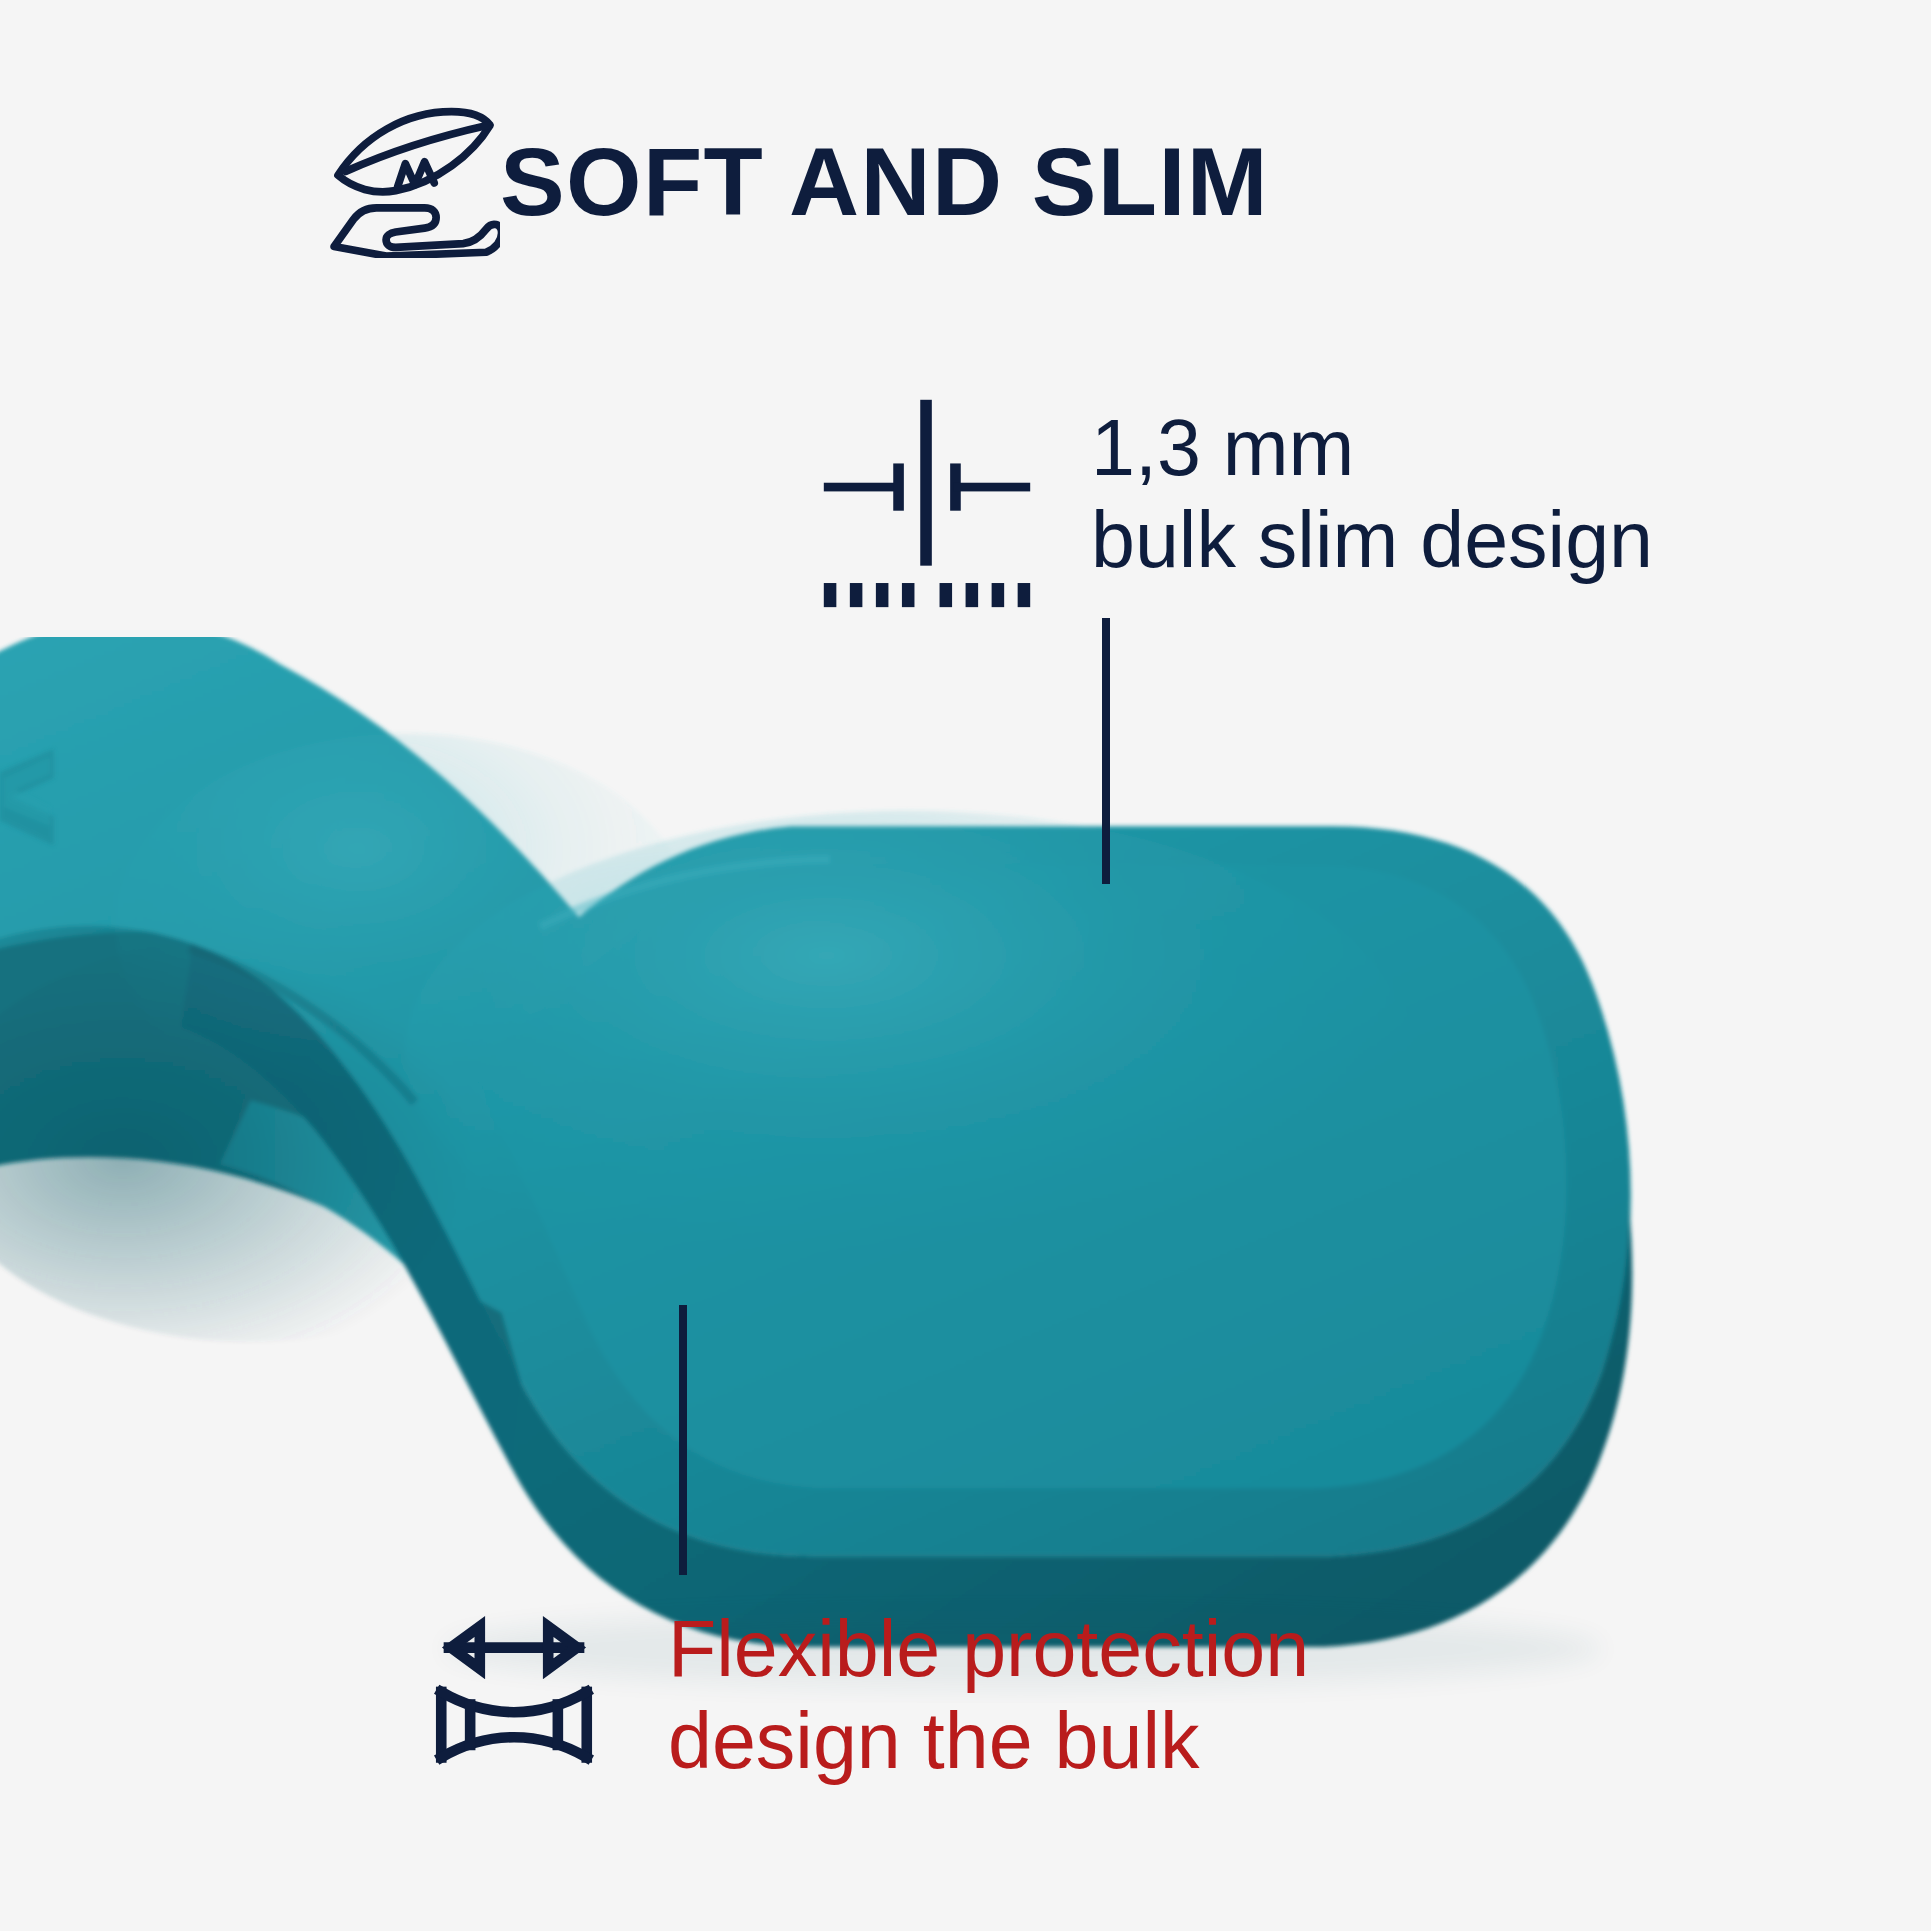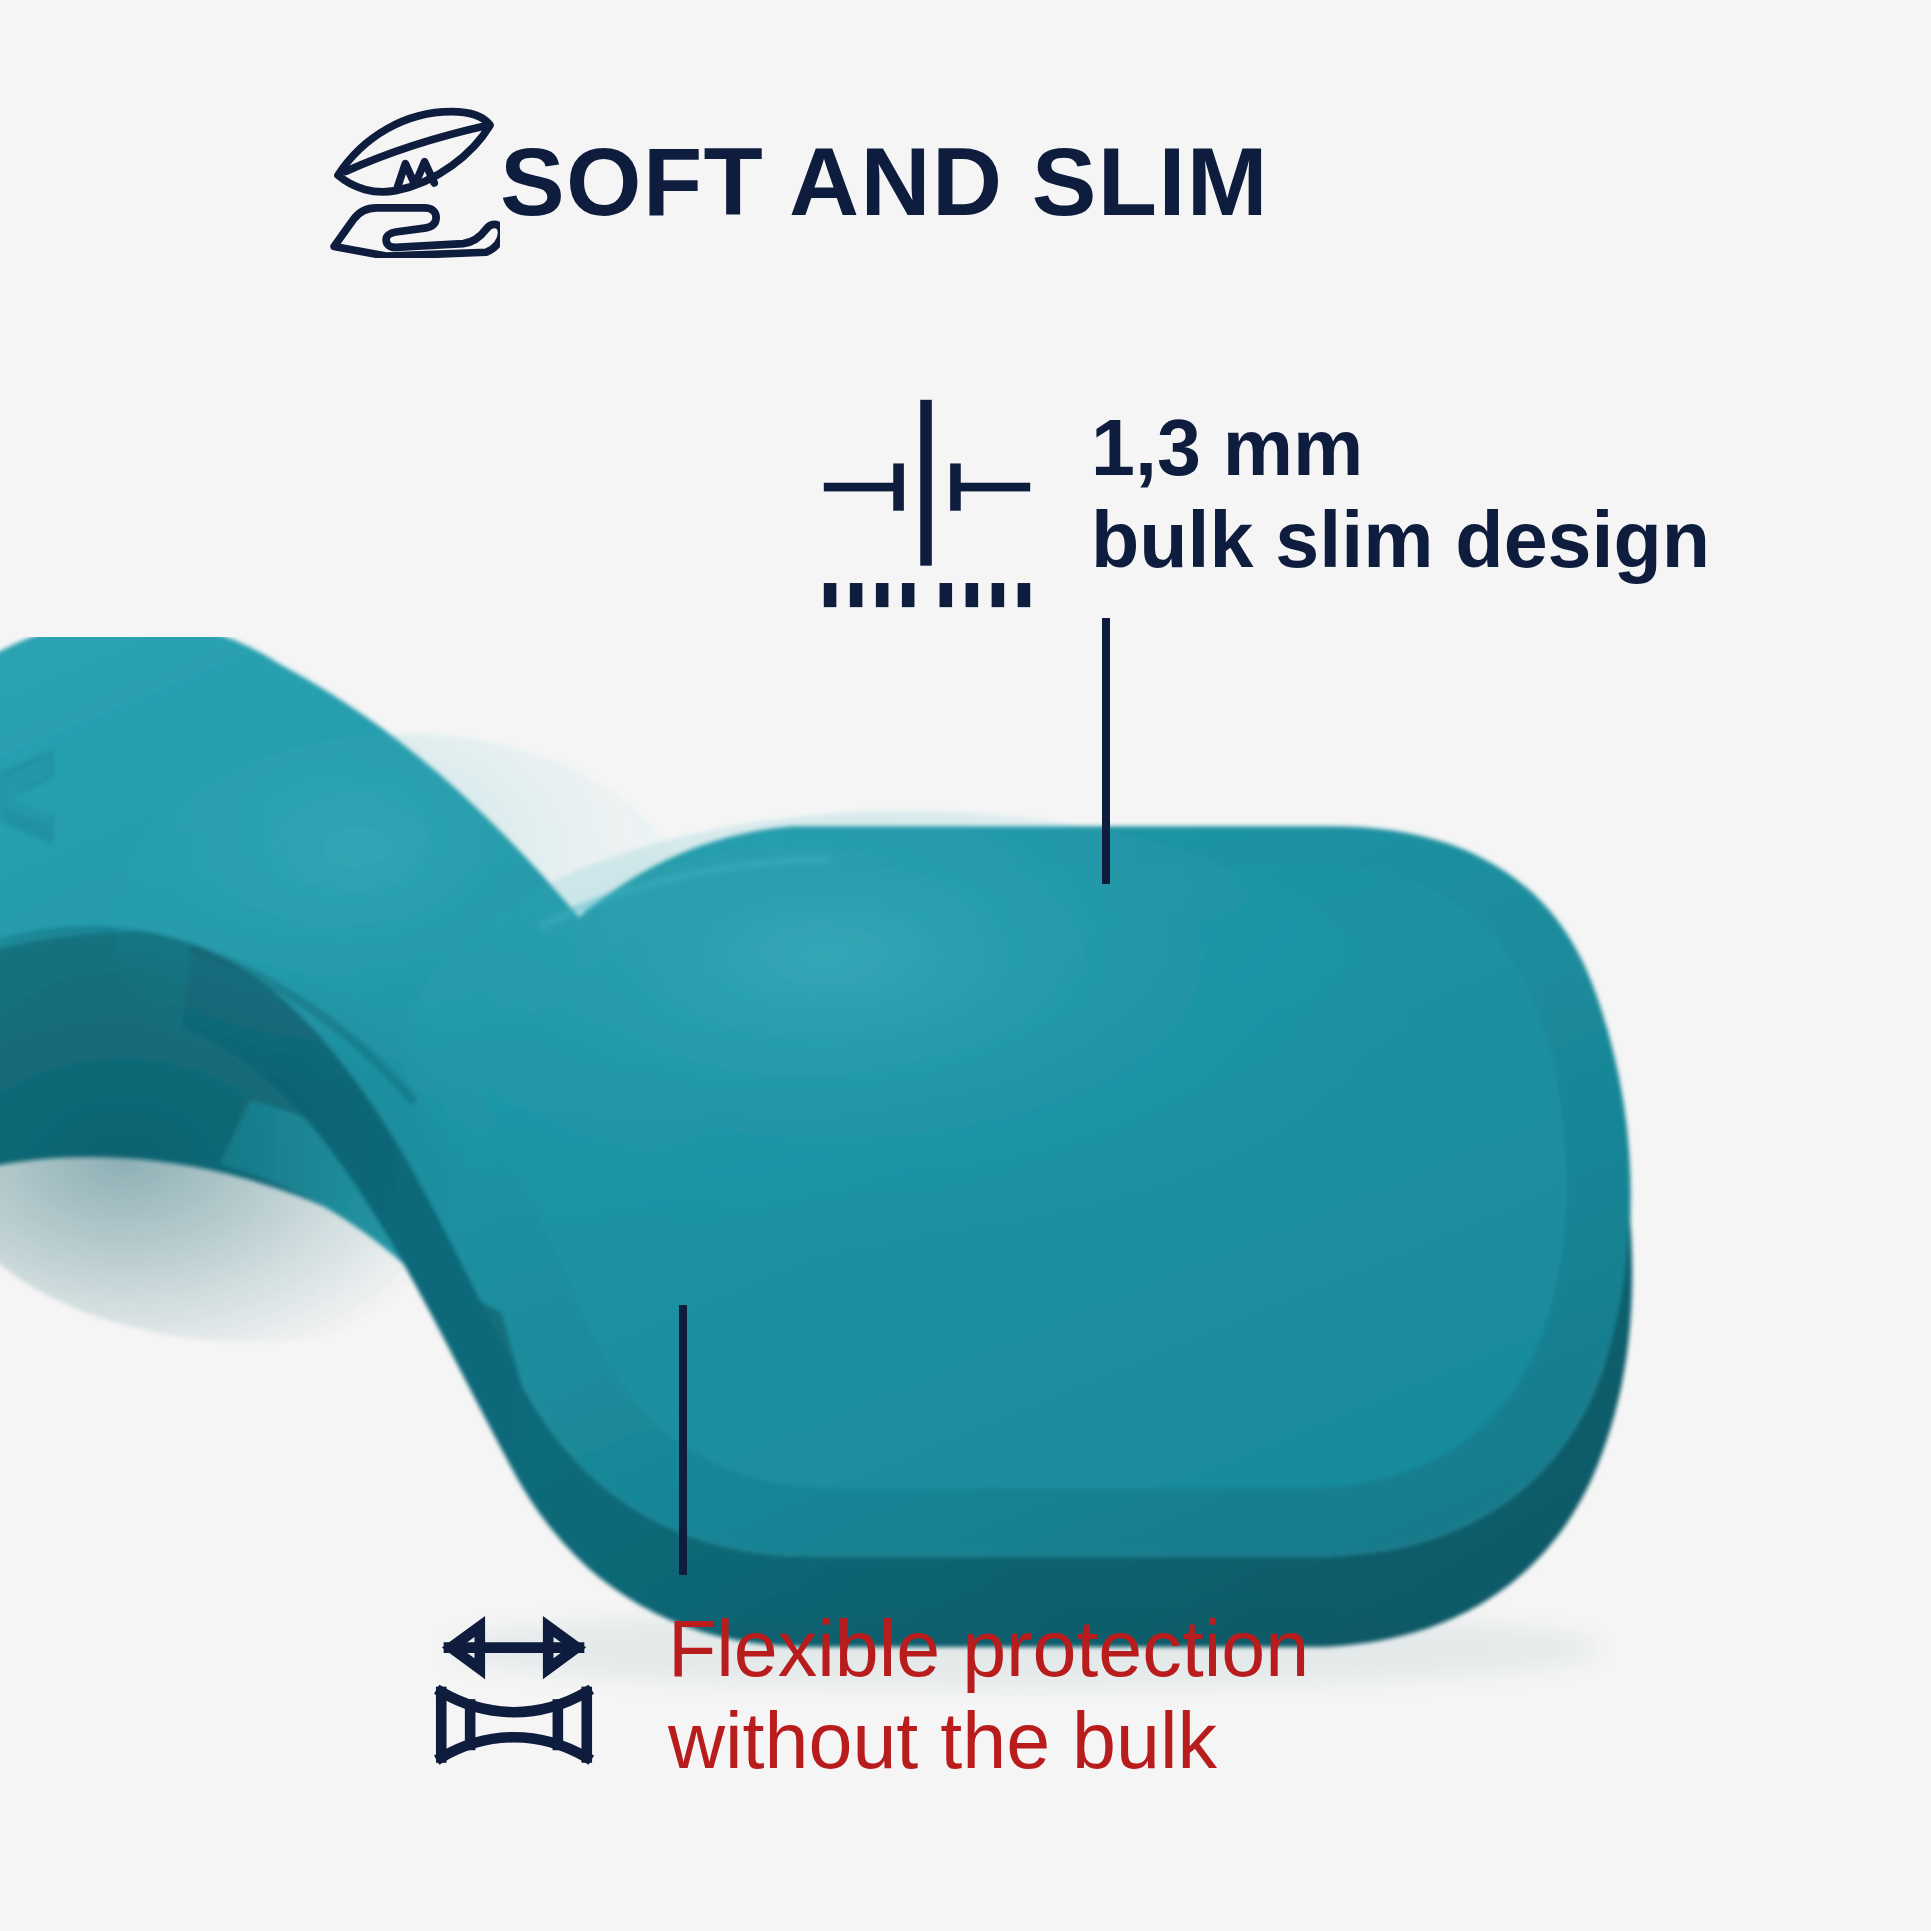--- a/index.html
+++ b/index.html
@@ -35,21 +35,21 @@
 
   
   #thickness-group {
     position:absolute;
     left:816px; top:394px;
     display:flex; align-items:flex-start; gap:53px;
   }
   #caliper-icon { width:222px; height:217px; flex:none; }
   #thickness-text {
     font-size:79px;
-    font-weight:700;
+    font-weight:400;
     color:#0e1d3d;
     line-height:1.17;
     white-space:nowrap;
     padding-top:7.7px;
   }
 
   
   .leader {
     position:absolute;
     width:7.7px;
@@ -273,18 +273,18 @@
 
       <path d="M 22 84 L 22 152"></path>
       <path d="M 173 84 L 173 152"></path>
       <path d="M 22 84 C 70 112, 125 112, 173 84"></path>
       <path d="M 22 152 C 70 124, 125 124, 173 152"></path>
       <path d="M 52 97 L 52 139"></path>
       <path d="M 143 97 L 143 139"></path>
     </svg>
     <div id="flex-text">
       <div>Flexible protection</div>
-      <div>without the bulk</div>
+      <div>design the bulk</div>
     </div>
   </div>
 
 </div>
 
 
 </body></html>

